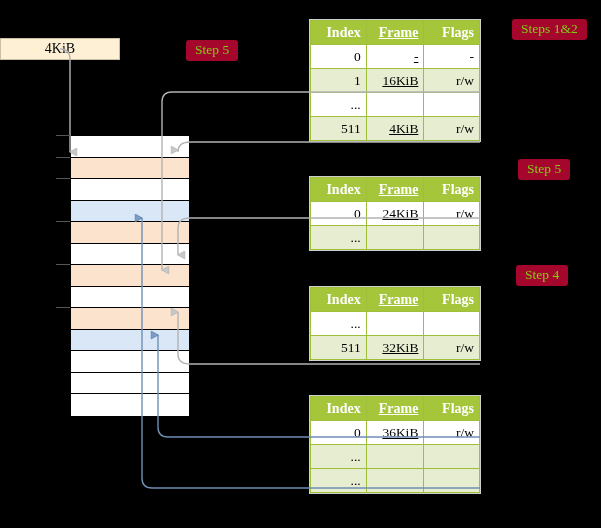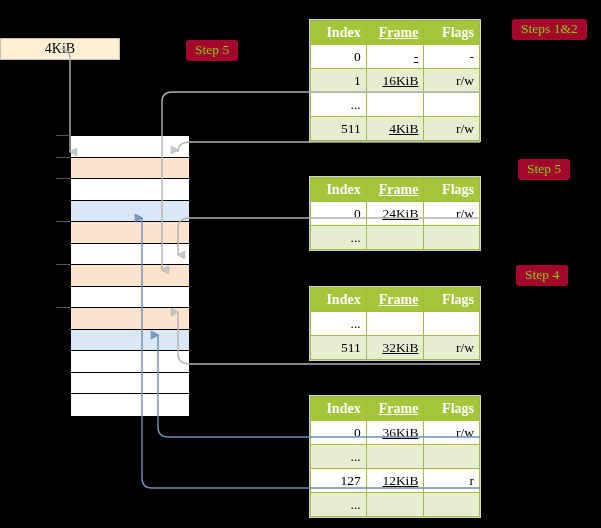--- a/index.html
+++ b/index.html
@@ -164,25 +164,20 @@
           <tr>
             <td class="c-index">0</td>
             <td class="c-frame">36KiB</td>
             <td class="c-flags">r/w</td>
           </tr>
           <tr class="alt">
             <td class="c-index">...</td>
             <td class="c-frame"></td>
             <td class="c-flags"></td>
           </tr>
-          <tr>
-            <td class="c-index">127</td>
-            <td class="c-frame">12KiB</td>
-            <td class="c-flags">r</td>
-          </tr>
           <tr class="alt">
             <td class="c-index">...</td>
             <td class="c-frame"></td>
             <td class="c-flags"></td>
           </tr>
         </tbody>
       </table>
     </div>
 
   <svg class="wires" viewBox="0 0 601 528" xmlns="http://www.w3.org/2000/svg">

